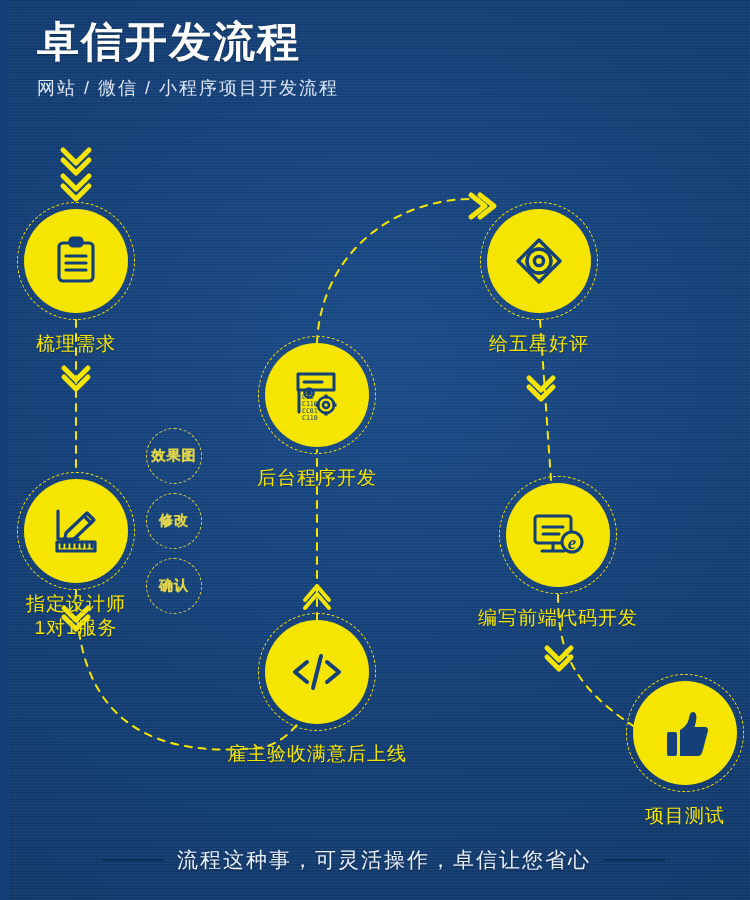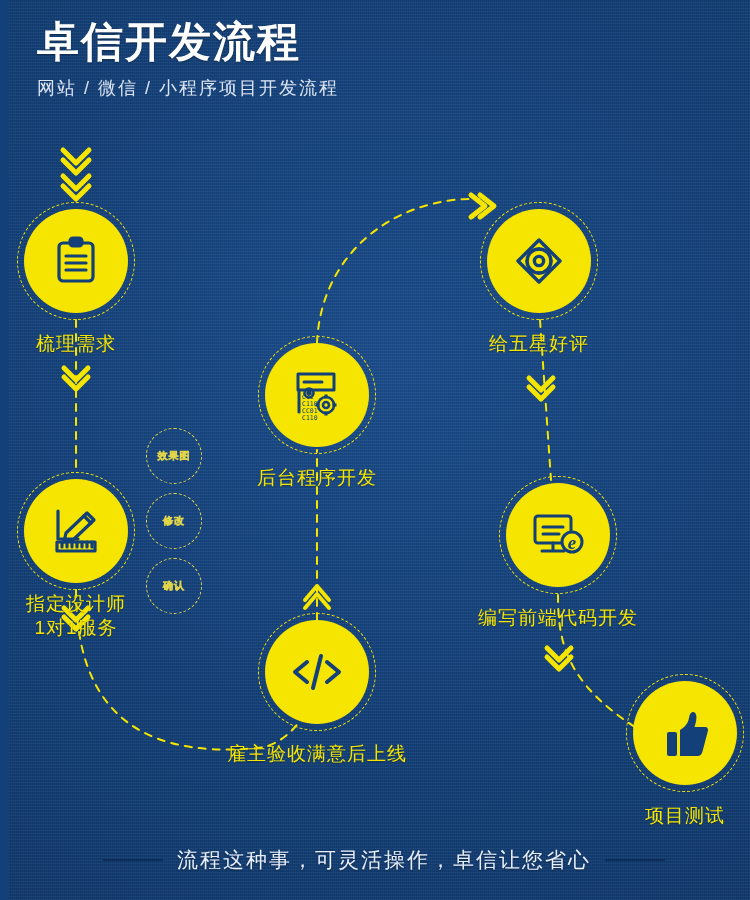--- a/index.html
+++ b/index.html
@@ -62,21 +62,21 @@
     text-shadow:0 1px 1px rgba(0,0,0,.3);
   }
 
   
   .bubble{
     position:absolute;width:56px;height:56px;border-radius:50%;
     border:1px dashed #e9db45;box-sizing:border-box;
     display:flex;align-items:center;justify-content:center;
   }
   .bubble span{
-    font-size:10px;color:transparent;letter-spacing:1px;
+    font-size:14px;color:transparent;letter-spacing:1px;
     -webkit-text-stroke:1px #e2d54a;
     text-stroke:1px #e2d54a;
     font-weight:normal;
   }
 
   
   .footer{
     position:absolute;left:0;top:846px;width:750px;
     display:flex;align-items:center;justify-content:center;gap:14px;
   }

